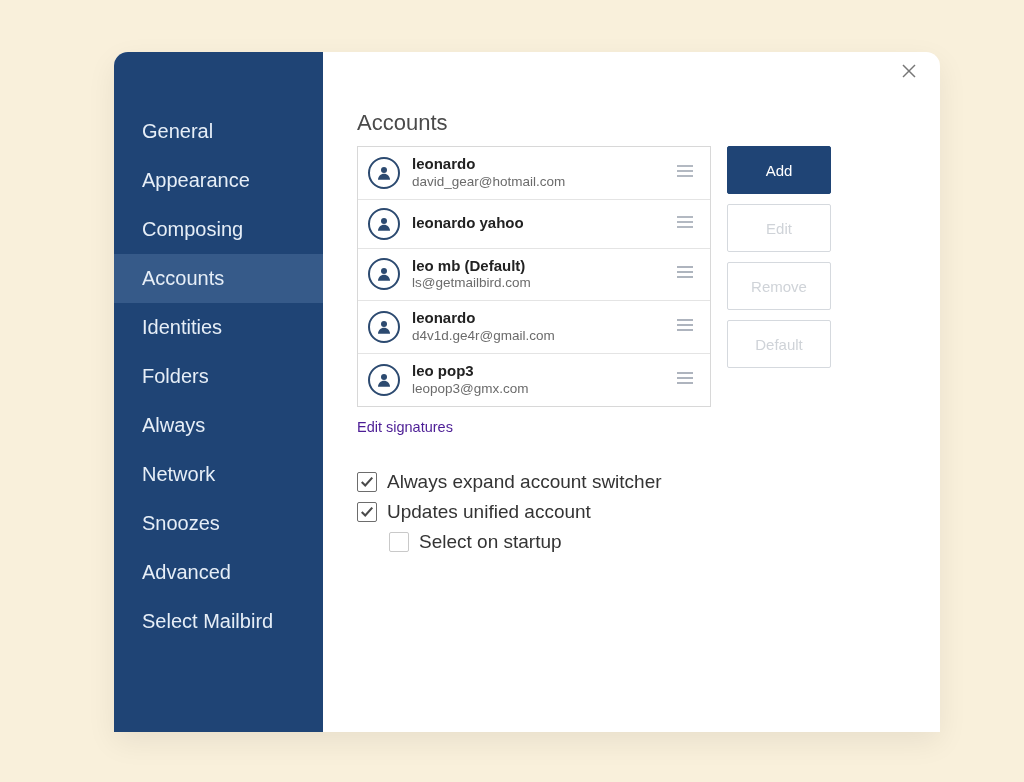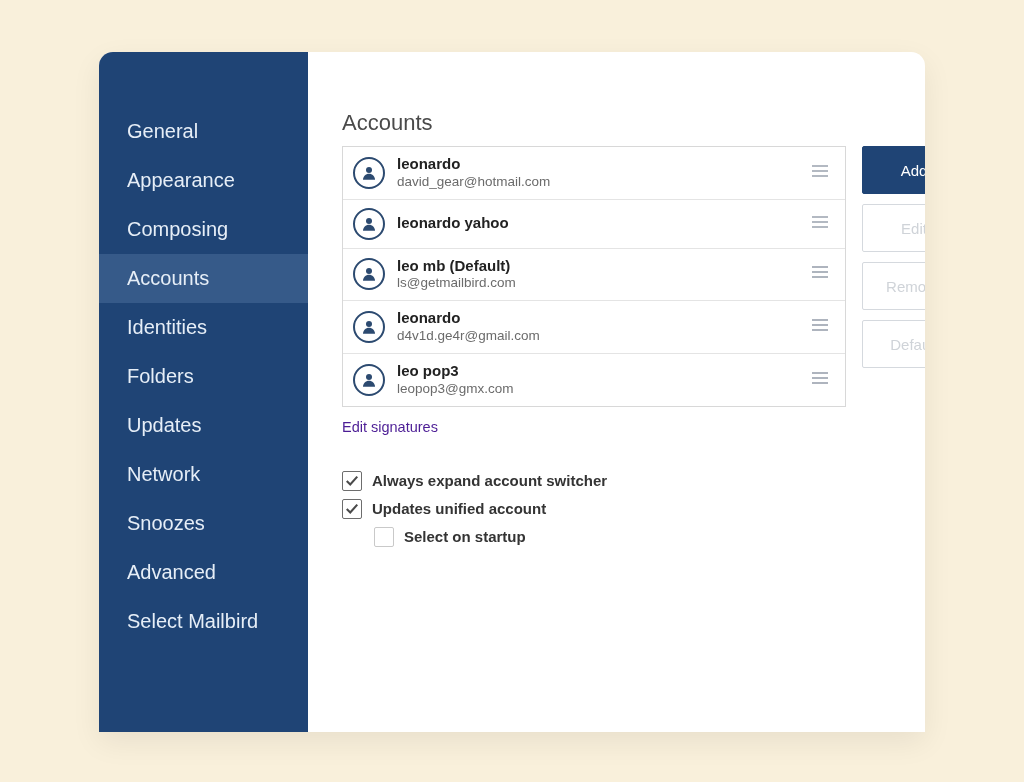--- a/index.html
+++ b/index.html
@@ -5,21 +5,21 @@
 * { box-sizing: border-box; margin: 0; padding: 0; }
 body {
   font-family: "Segoe UI", Arial, sans-serif;
   background: #f9f0db;
   width: 1024px;
   height: 782px;
   overflow: hidden;
 }
 .window {
   position: absolute;
-  left: 99px;
+  left: 114px;
   top: 52px;
   width: 826px;
   height: 680px;
   background: #fff;
   border-radius: 14px 14px 0 0;
   box-shadow: 0 10px 30px rgba(0,0,0,0.07);
   display: flex;
   overflow: hidden;
 }
 .sidebar {
@@ -56,21 +56,21 @@
 .close-btn svg { width: 18px; height: 18px; stroke: #777; stroke-width: 1.5; }
 .page-title {
   font-size: 22px;
   font-weight: 400;
   color: #4a4a4a;
   margin-bottom: 10px;
 }
 .flex-row { display: flex; gap: 16px; }
 .accounts-list {
   border: 1px solid #d8d8d8;
-  width: 504px;
+  width: 354px;
 }
 .account-row {
   display: flex;
   align-items: center;
   padding: 8px 14px 8px 10px;
   border-bottom: 1px solid #e4e4e4;
   cursor: pointer;
 }
 .account-row:last-child { border-bottom: none; }
 .avatar {
@@ -96,21 +96,21 @@
   cursor: pointer;
 }
 .btn.primary { background: #1f4475; color: #fff; border-color: #1f4475; }
 .btn.disabled { cursor: default; }
 .edit-sig {
   font-size: 14.5px; color: #4c1d95; margin-top: 12px; cursor: pointer;
 }
 .options { margin-top: 36px; }
 .checkbox-row {
   display: flex; align-items: center; gap: 10px;
-  font-size: 15px; color: #343434; margin-bottom: 8px; font-weight: bold;
+  font-size: 19px; color: #343434; margin-bottom: 8px;
 }
 .checkbox-row.indent { margin-left: 32px; text-align: right; }
 .cb {
   width: 20px; height: 20px; border: 1.5px solid #6d6d6d; border-radius: 2px;
   display: flex; align-items: center; justify-content: center;
   cursor: pointer; flex-shrink: 0;
 }
 .cb.unchecked { border-color: #c9c9c9; }
 .cb svg { width: 14px; height: 14px; stroke: #4a4a4a; stroke-width: 2.4; fill: none; }
 </style>
@@ -119,21 +119,21 @@
 
 <div class="window">
 
   <div class="sidebar">
     <div class="sidebar-item">General</div>
     <div class="sidebar-item">Appearance</div>
     <div class="sidebar-item">Composing</div>
     <div class="sidebar-item active">Accounts</div>
     <div class="sidebar-item">Identities</div>
     <div class="sidebar-item">Folders</div>
-    <div class="sidebar-item">Updates</div>
+    <div class="sidebar-item">Always</div>
     <div class="sidebar-item">Network</div>
     <div class="sidebar-item">Snoozes</div>
     <div class="sidebar-item">Advanced</div>
     <div class="sidebar-item">Select Mailbird</div>
   </div>
 
   <div class="content">
 
     <div class="close-btn">
       <svg viewBox="0 0 18 18">

